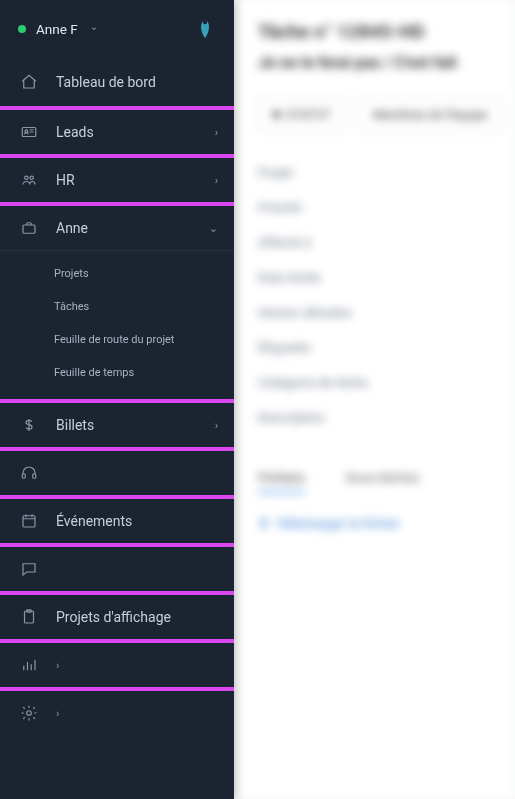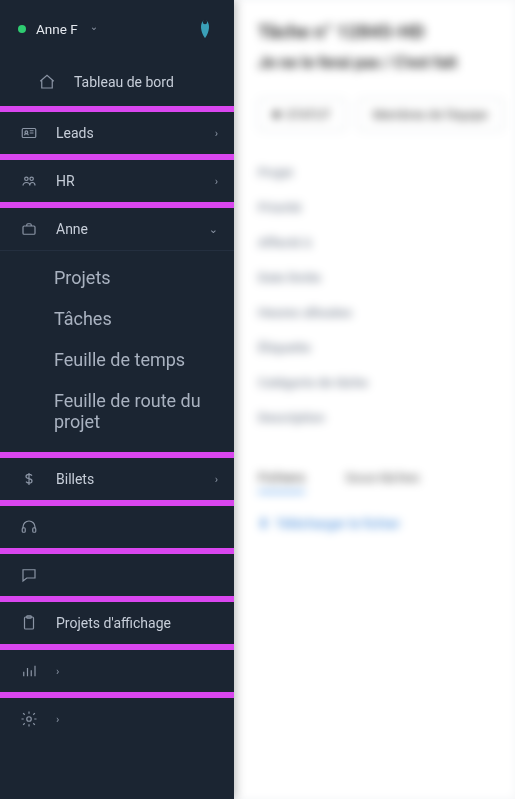--- a/index.html
+++ b/index.html
@@ -49,43 +49,43 @@
   }
   .nav-item {
     display: flex;
     align-items: center;
     height: 48px;
     padding: 0 16px 0 20px;
     gap: 18px;
     color: #c7ced9;
     font-size: 14px;
     cursor: pointer;
-    border-top: 6px solid #d946ef;
+    border-top: 4px solid #d946ef;
     position: relative;
   }
-  .nav-item:first-child { border-top: none; margin-left: 18px; }
+  .nav-item:first-child { border-top: none; }
   .nav-item .icon {
     width: 18px; height: 18px;
     display: flex; align-items: center; justify-content: center;
     color: #8b95a5;
   }
   .nav-item .icon svg { width: 18px; height: 18px; stroke: currentColor; fill: none; stroke-width: 1.6; }
   .nav-item .label { flex: 1; }
   .nav-item .chevron {
     color: #8b95a5; font-size: 11px;
   }
 
   .sub-nav {
     display: flex; flex-direction: column;
     border-top: 1px solid #242f3f;
     padding: 6px 0 10px 0;
   }
   .sub-item {
     padding: 10px 16px 10px 54px;
-    font-size: 18px;
+    font-size: 11px;
     color: #a9b2c0;
     cursor: pointer;
   }
 
   
   .main {
     flex: 1;
     background: #ffffff;
     filter: blur(5px);
     padding: 20px 12px 0 24px;
@@ -174,22 +174,22 @@
             <path d="M9 8V6.5C9 5.7 9.7 5 10.5 5h3c.8 0 1.5.7 1.5 1.5V8"></path>
           </svg>
       </span>
       <span class="label">Anne</span>
       <span class="chevron">⌄</span>
     </div>
 
     <div class="sub-nav">
       <div class="sub-item">Projets</div>
       <div class="sub-item">Tâches</div>
+      <div class="sub-item">Feuille de route du projet</div>
       <div class="sub-item">Feuille de temps</div>
-      <div class="sub-item">Feuille de route du projet</div>
     </div>
 
     <div class="nav-item">
       <span class="icon">
         <svg viewBox="0 0 24 24">
             <path d="M12 4v16M16 7.5c-1-1.2-2.4-1.7-4-1.7-2.4 0-4 1.2-4 2.9 0 1.6 1.5 2.4 4 2.9 2.5.5 4 1.3 4 2.9 0 1.7-1.6 2.9-4 2.9-1.7 0-3.1-.6-4-1.8"></path>
           </svg>
       </span>
       <span class="label">Billets</span>
       <span class="chevron">›</span>
@@ -198,20 +198,29 @@
     <div class="nav-item">
       <span class="icon">
         <svg viewBox="0 0 24 24">
             <path d="M4 14v-2a8 8 0 0 1 16 0v2"></path>
             <rect x="3" y="13" width="4" height="6" rx="1.5"></rect>
             <rect x="17" y="13" width="4" height="6" rx="1.5"></rect>
           </svg>
       </span>
     </div>
 
+    <div class="nav-item">
+      <span class="icon">
+        <svg viewBox="0 0 24 24">
+            <rect x="4" y="5" width="16" height="15" rx="1.5"></rect>
+            <path d="M4 9h16M8 3v4M16 3v4"></path>
+          </svg>
+      </span>
+      <span class="label">Événements</span>
+    </div>
 
     <div class="nav-item">
       <span class="icon">
         <svg viewBox="0 0 24 24">
             <path d="M4 5h16v11H9l-5 4V5z"></path>
           </svg>
       </span>
     </div>
 
     <div class="nav-item">

